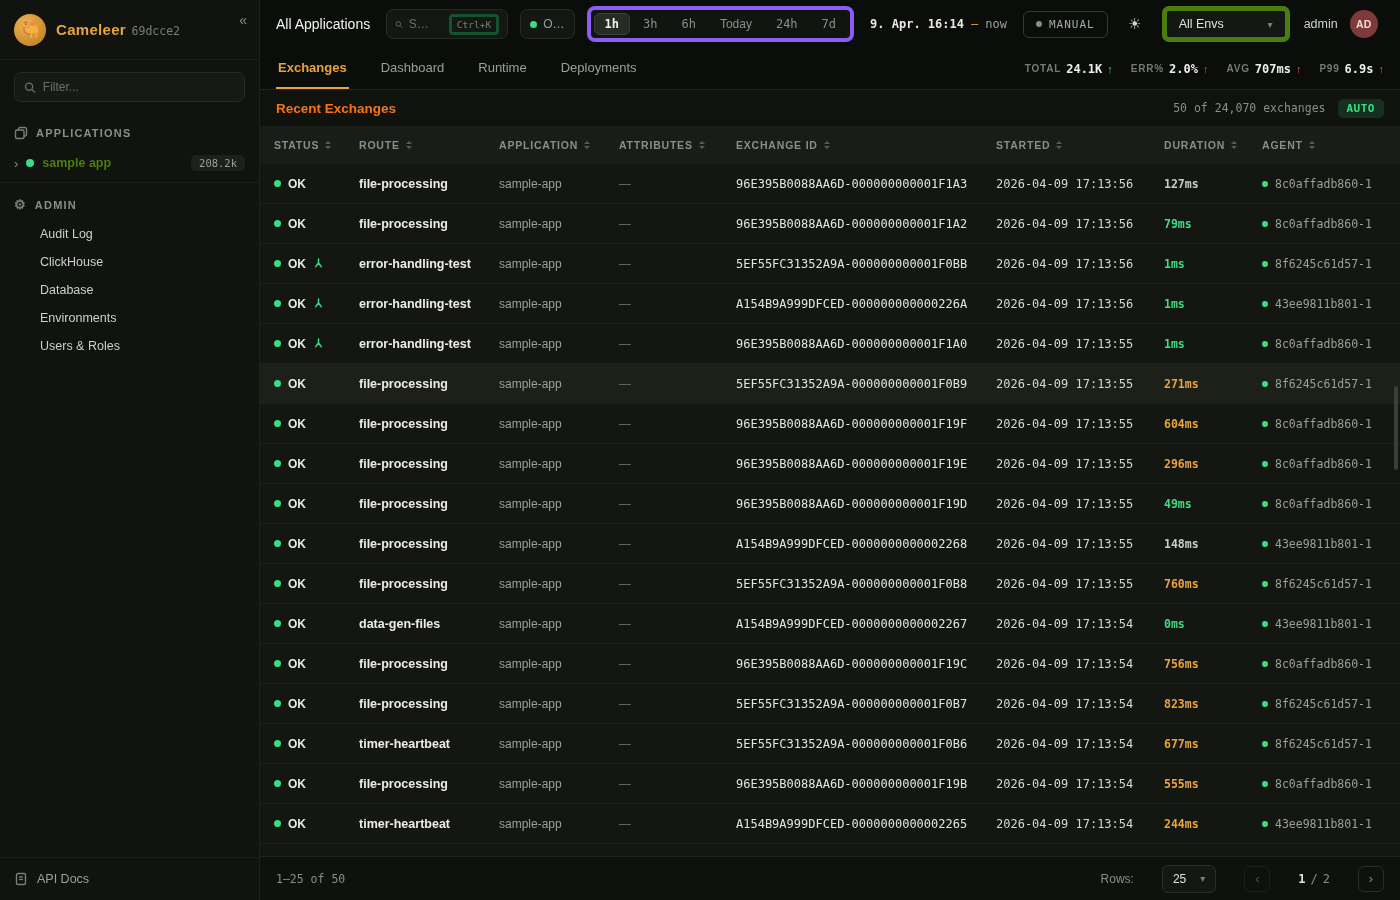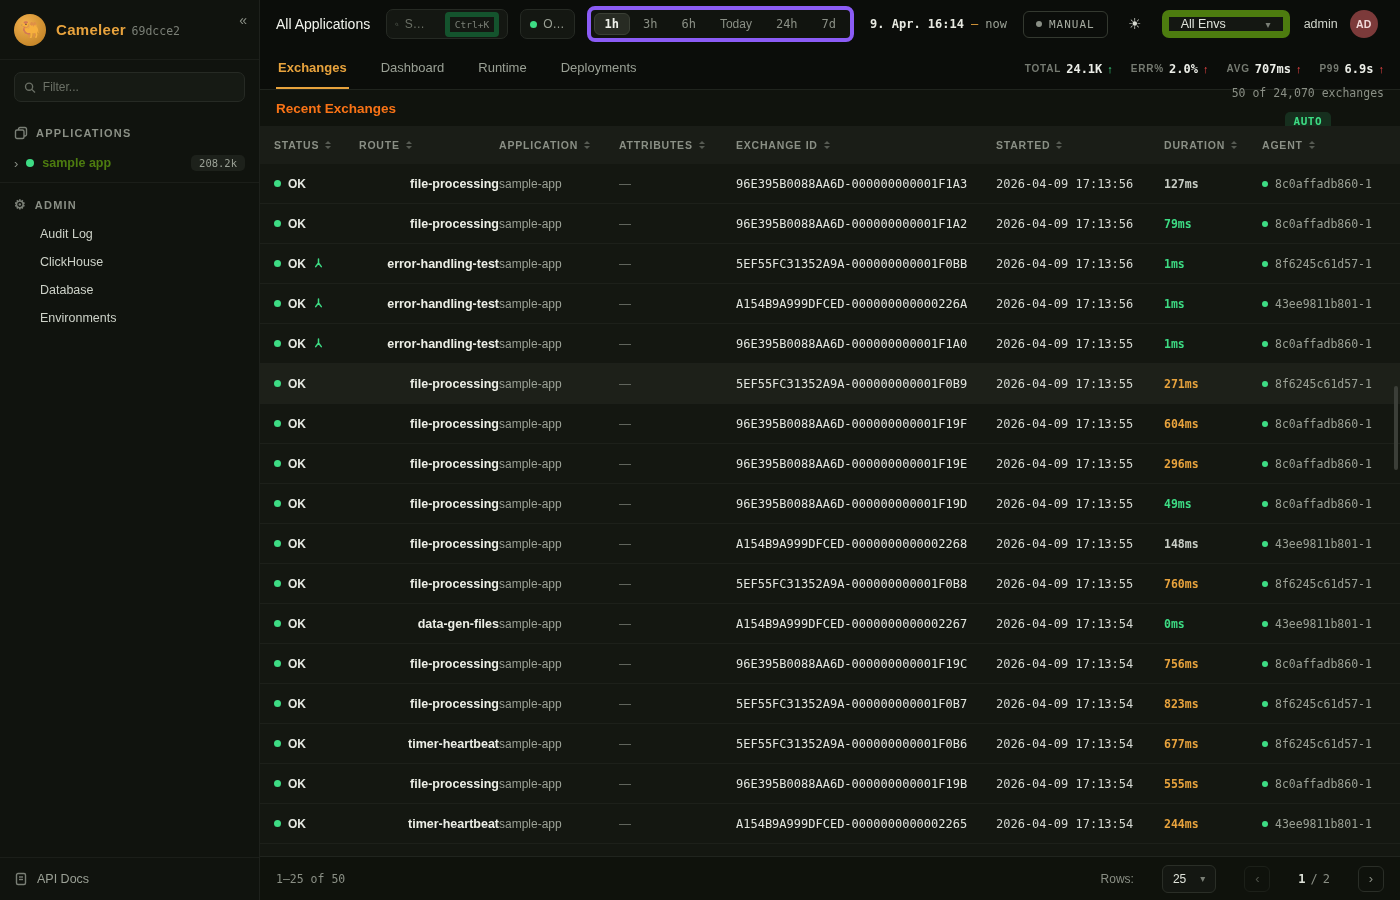--- a/index.html
+++ b/index.html
@@ -46,42 +46,42 @@
 
   
   .topbar { height:48px; display:flex; align-items:center; padding:0 16px; gap:12px;
     background:#0b0d0a; }
   .tb-title { font-size:14px; font-weight:400; color:#f2f4ee; white-space:nowrap; margin-right:4px; }
   .search-box { position:relative; width:122px; height:30px; background:#14170f; background:#141712;
     border:1px solid #262a24; border-radius:7px; display:flex; align-items:center; gap:6px; padding:0 8px; }
   .search-box input { background:transparent; border:none; outline:none; width:34px;
     color:#d5d8d0; font-size:12px; }
   .search-box input::placeholder { color:#6b7066; }
-  .keycap { margin-left:auto; border:5px solid #14532d; border-radius:4px; color:#7a7f76;
+  .keycap { margin-left:auto; border:3px solid #14532d; border-radius:4px; color:#7a7f76;
     font-size:9.5px; padding:2px 5px; }
   .online-chip { height:30px; border:1px solid #262a24; background:#141712; border-radius:7px;
     display:flex; align-items:center; gap:6px; padding:0 9px; color:#9aa095; font-size:12px; }
   .online-chip .dot { width:7px; height:7px; }
   .range-group { display:flex; align-items:center; background:#11140f; border:4px solid #8b5cf6;
     border-radius:8px; padding:3px; gap:2px; }
   .range-pill { padding:4px 11px; border-radius:6px; color:#8a8f85; font-size:12px; cursor:pointer;
     white-space:nowrap; }
   .range-pill.active { background:#272b23; color:#eef0ea; border:1px solid #3a3f35;
     padding:3px 10px; font-weight:700; }
   .time-disp { display:flex; align-items:center; gap:7px; white-space:nowrap; margin:0 4px; }
   .time-from { font-size:12px; font-weight:700; color:#e8eae2; }
   .time-sep { color:#e8a33d; font-size:12px; }
   .time-to { color:#9aa095; font-size:12px; }
   .manual-btn { display:flex; align-items:center; gap:7px; border:1px solid #343930;
     border-radius:6px; padding:6px 12px; color:#a6aba0; font-size:11px; letter-spacing:1px;
     cursor:pointer; white-space:nowrap; }
   .manual-btn .dot { width:6px; height:6px; background:#8a8f85; }
   .theme-btn { width:30px; height:30px; display:flex; align-items:center; justify-content:center;
     color:#d8dbd2; font-size:15px; cursor:pointer; border-radius:6px; }
-  .env-select { height:28px; background:#141712; border:7px solid #4d7c0f; border-radius:7px;
+  .env-select { height:36px; background:#141712; border:5px solid #4d7c0f; border-radius:7px;
     display:flex; align-items:center; gap:23px; padding:0 12px; color:#dfe3da; font-size:12.5px;
     cursor:pointer; min-width:128px; justify-content:space-between; }
   .caret { color:#7a7f76; font-size:10px; }
   .user-name { color:#cfd3ca; font-size:12.5px; margin-left:2px; }
   .avatar { width:28px; height:28px; border-radius:50%; background:#7c3a3a; color:#f2d9d9;
     font-size:10.5px; font-weight:700; display:flex; align-items:center; justify-content:center;
     cursor:pointer; }
 
   
   .tabsbar { height:42px; display:flex; align-items:stretch; padding:0 16px;
@@ -93,21 +93,21 @@
   .tab-stats { margin-left:auto; display:flex; align-items:center; gap:18px; }
   .stat { display:flex; align-items:center; gap:5px; white-space:nowrap; }
   .stat .s-lbl { color:#767b72; font-size:10px; letter-spacing:.8px; font-weight:700; }
   .stat .s-val { color:#eceee8; font-size:12px; font-weight:700; }
   .arr-good { color:#3ddc84; font-size:11px; }
   .arr-bad { color:#ef4444; font-size:11px; }
 
   
   .recent-row { height:36px; display:flex; align-items:center; padding:0 16px; background:#10130d; }
   .recent-title { font-size:13.5px; font-weight:700; color:#f97316; }
-  .recent-right { margin-left:auto; display:flex; align-items:center; gap:12px;flex-direction:column; }
+  .recent-right { margin-left:auto; display:flex; align-items:center; gap:12px; }
   .recent-summary { color:#8a8f85; font-size:11.5px; }
   .auto-badge { background:rgba(61,220,132,.14); color:#3ddc84; font-size:11px; font-weight:700;
     padding:3px 9px; border-radius:5px; letter-spacing:.5px; }
 
   
   .grid-cols { display:grid; grid-template-columns:85px 140px 120px 117px 260px 168px 98px 1fr;
     padding-left:14px; align-items:center; }
   .thead { height:38px; background:#1a1d17; color:#8a8f85; font-size:10.5px; letter-spacing:.8px;
     font-weight:700; }
   .th { display:flex; align-items:center; cursor:pointer; }
@@ -115,21 +115,21 @@
   .sort i { width:0; height:0; border-left:3px solid transparent; border-right:3px solid transparent; }
   .sort i.up { border-bottom:3px solid #8a8f85; }
   .sort i.dn { border-top:3px solid #8a8f85; }
   .rows { flex:1; background:#13160f; background:#141711; overflow:hidden; position:relative; }
   .trow { height:40px; border-bottom:1px solid #1d201a; cursor:pointer; }
   .trow.highlight { background:#1d2019; }
   .c-status { display:flex; align-items:center; gap:7px; }
   .ok-dot { width:7px; height:7px; }
   .ok-text { font-size:12px; font-weight:700; color:#e6e9e2; }
   .fork { width:11px; height:11px; stroke:#3ddc84; stroke-width:1.5; fill:none; stroke-linecap:round; }
-  .c-route { font-size:12.5px; font-weight:600; color:#eceee6;text-align:right; }
+  .c-route { font-size:12.5px; font-weight:600; color:#eceee6; }
   .c-app { font-size:12px; color:#9aa095; }
   .c-attr { font-size:12px; color:#6b7066; }
   .c-id { font-size:12px; color:#e2e5df; font-family:"DejaVu Sans Mono",monospace; }
   .c-start { font-size:12px; color:#d5d8d2; font-family:"DejaVu Sans Mono",monospace; }
   .c-dur { font-size:11.5px; font-weight:700; font-family:"DejaVu Sans Mono",monospace; }
   .tone-green { color:#3ddc84; }
   .tone-orange { color:#e8a33d; }
   .tone-neutral { color:#c9cec6; }
   .c-agent { display:flex; align-items:center; gap:7px; }
   .agent-dot { width:6px; height:6px; }
@@ -199,20 +199,21 @@
 
     <div class="sec-head">
       <span class="g-ic">⚙</span>
       <span>ADMIN</span>
     </div>
 
     <div class="nav-item">Audit Log</div>
     <div class="nav-item">ClickHouse</div>
     <div class="nav-item">Database</div>
     <div class="nav-item">Environments</div>
+    <div class="nav-item">Users &amp; Roles</div>
 
     <div class="side-spacer"></div>
 
     <div class="side-foot">
       <svg class="doc-ic" viewBox="0 0 14 14">
         <rect x="2.5" y="1.5" width="9" height="11" rx="1.5"></rect>
         <line x1="5" y1="5" x2="9" y2="5"></line>
           <line x1="5" y1="7.5" x2="9" y2="7.5"></line>
       </svg>
       <span>API Docs</span>

